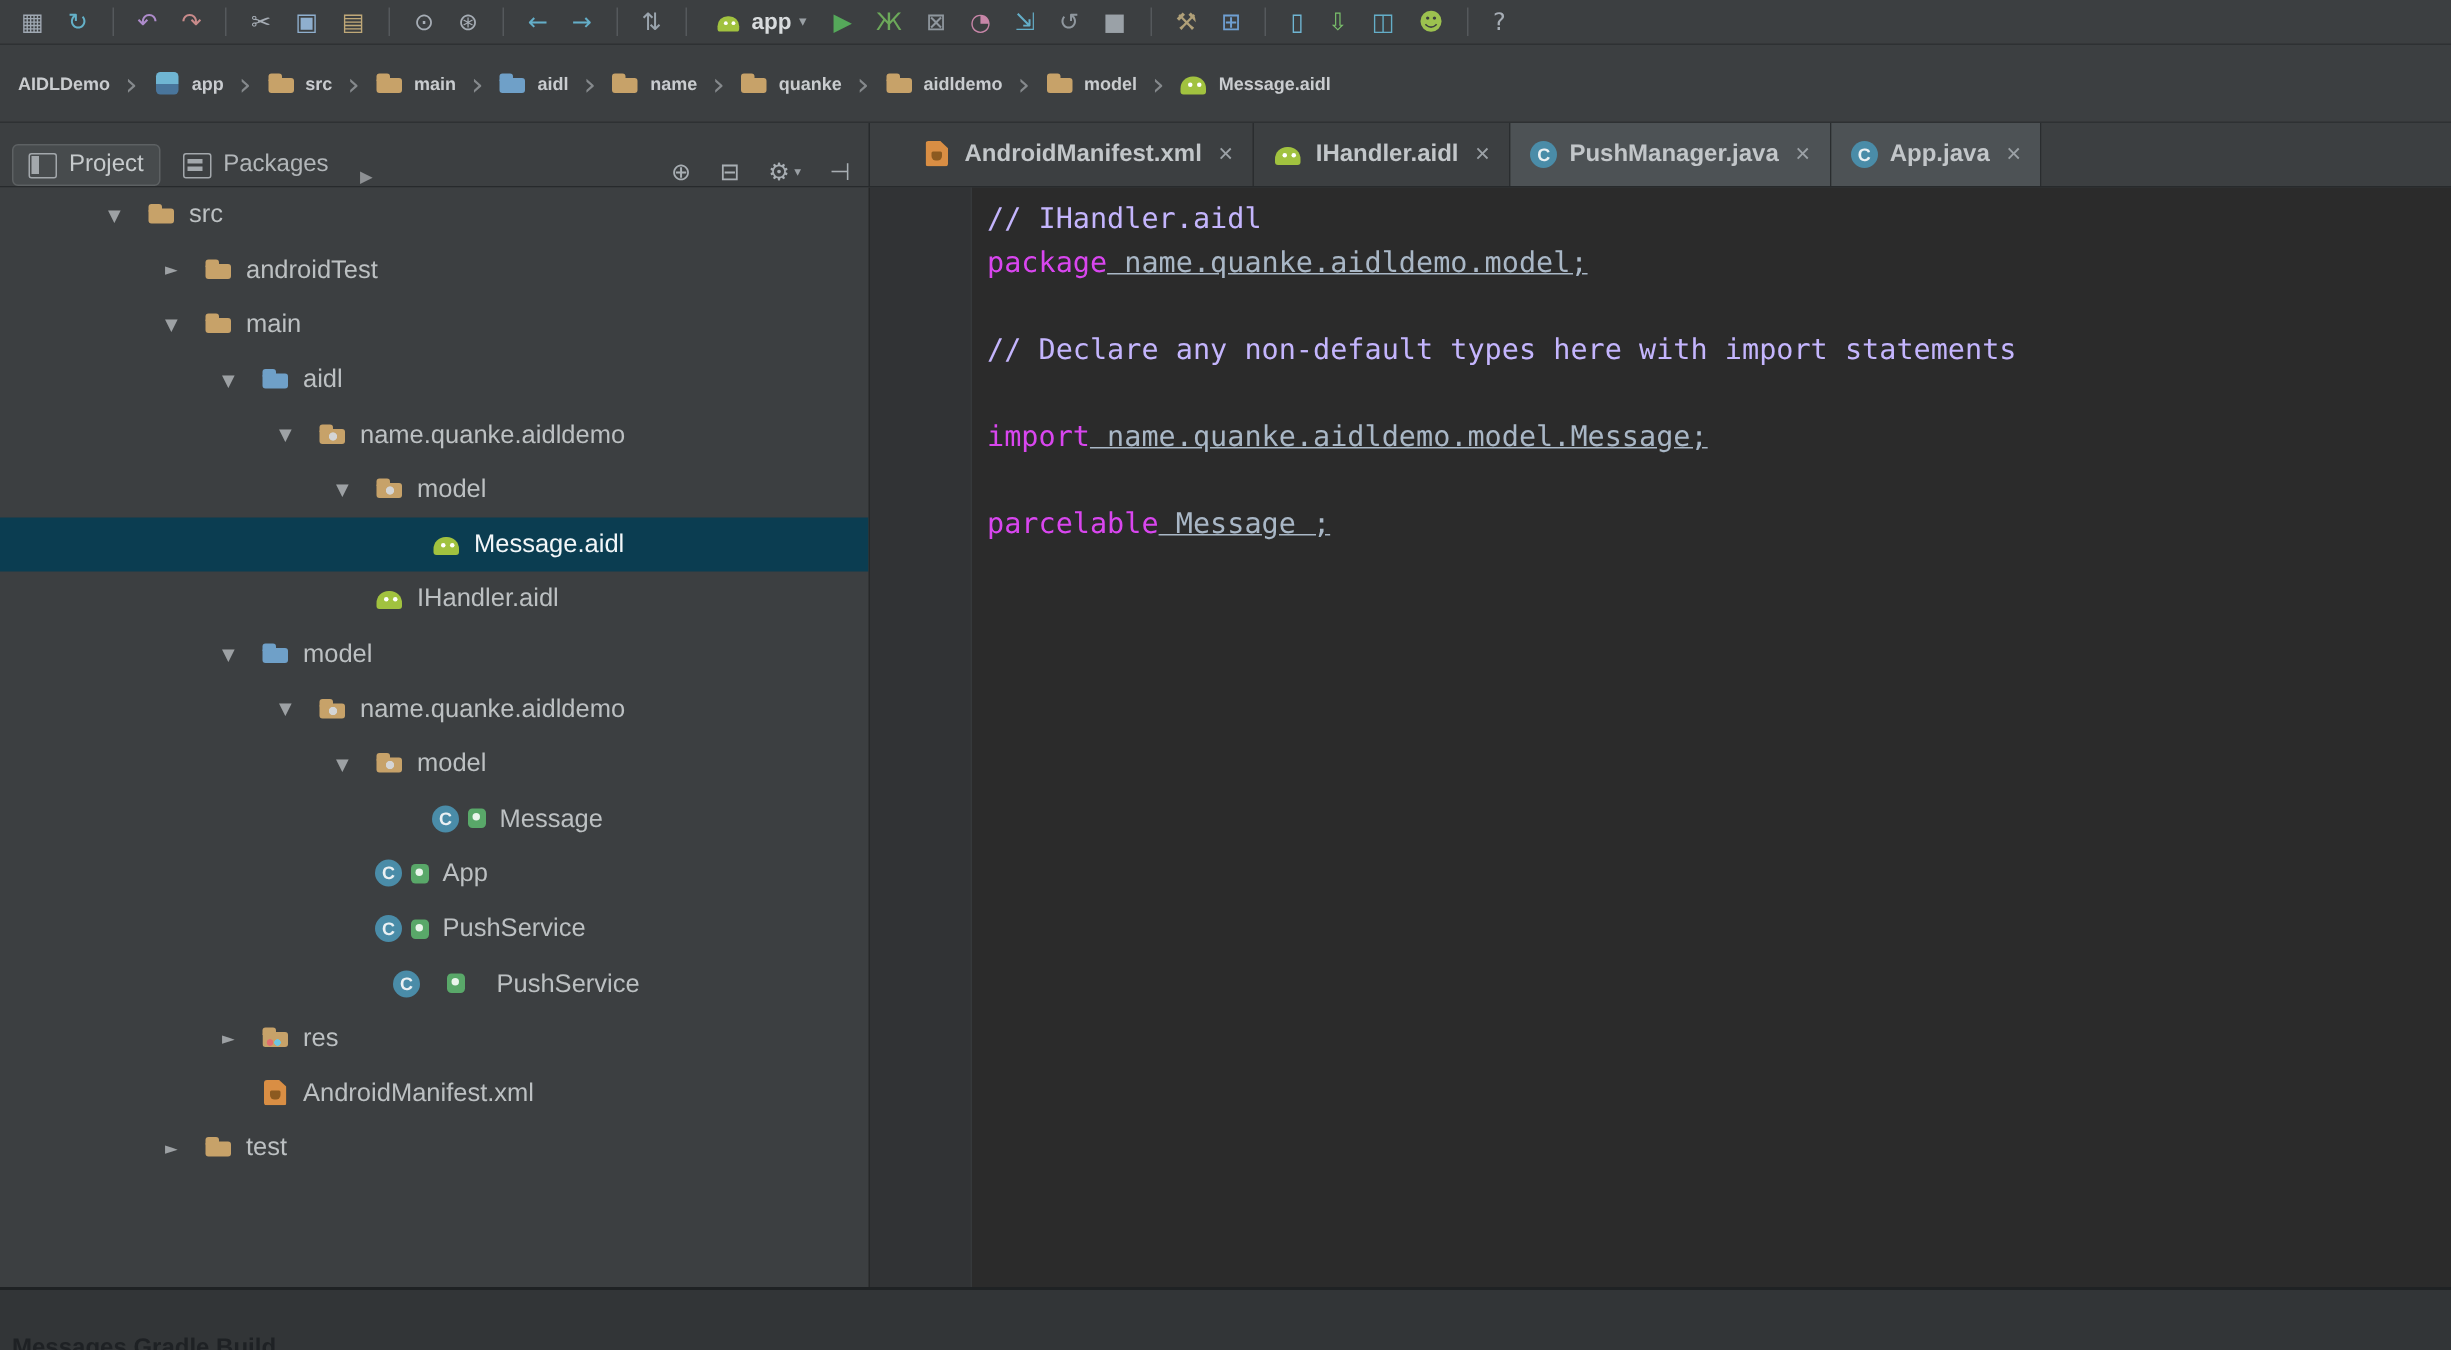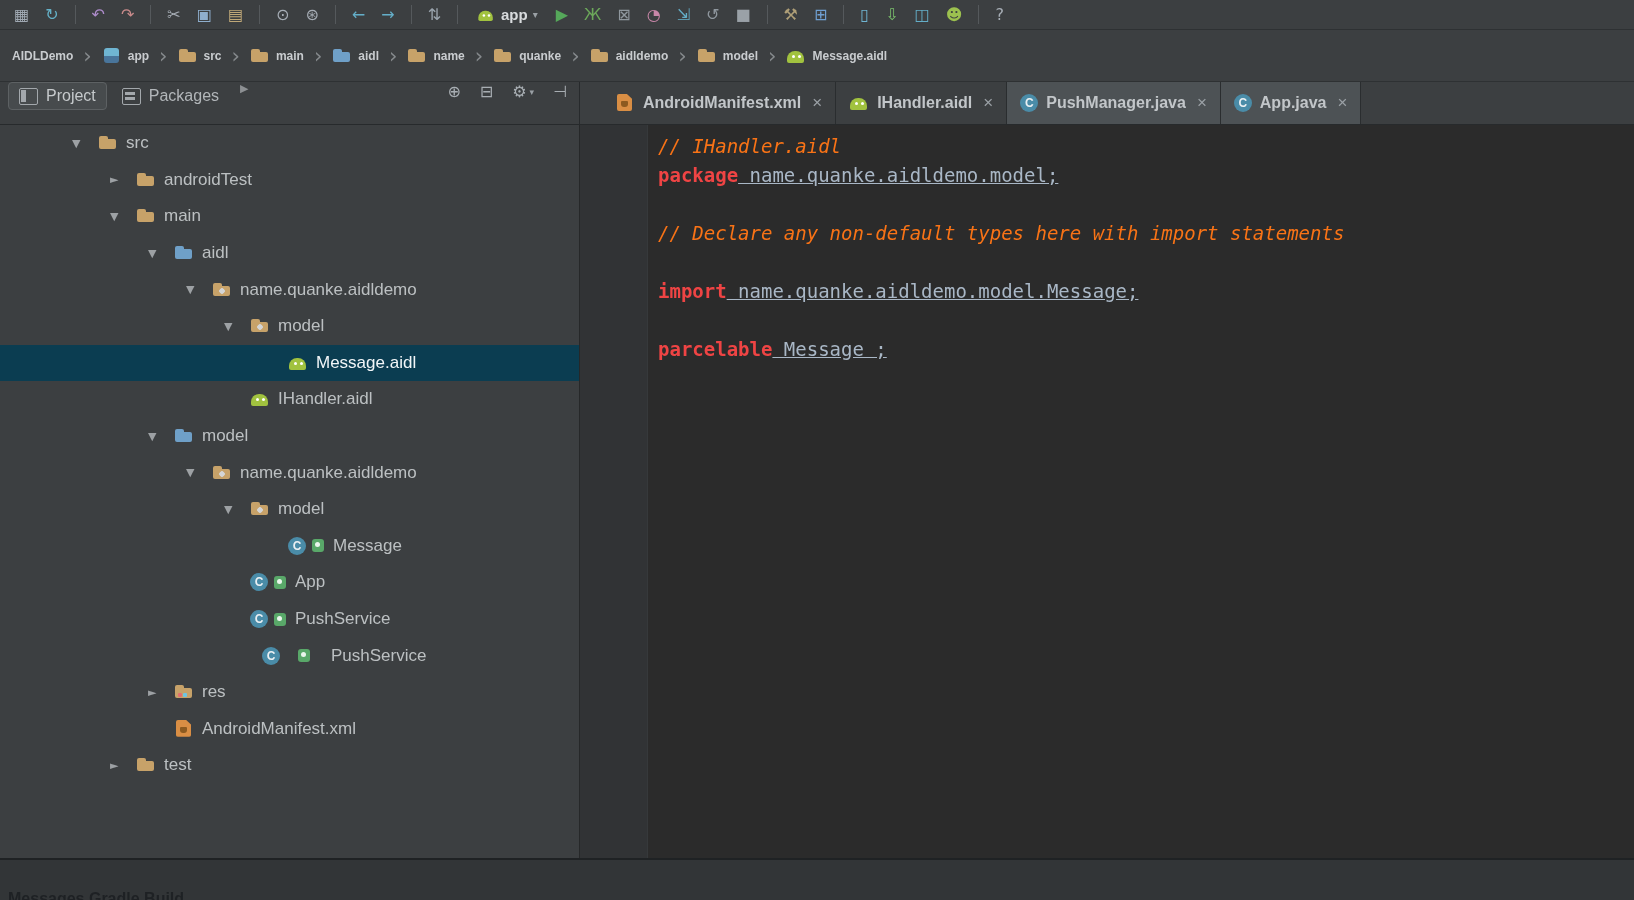--- a/index.html
+++ b/index.html
@@ -20,21 +20,21 @@
 
   
   .breadcrumbs{height:52px;flex:none;display:flex;align-items:center;padding:0 10px;background:#3c3f41;
                border-bottom:1px solid #2e3133;overflow:hidden;white-space:nowrap;}
   .crumb{display:flex;align-items:center;gap:6px;padding:0 2px;flex:none;}
   .crumb-label{color:#c9cccf;font-size:12px;font-weight:bold;}
   .crumb-sep{color:#85898c;font-size:21px;margin:0 8px;font-family:"DejaVu Sans",sans-serif;flex:none;}
 
   
   .header-row{height:43px;flex:none;display:flex;border-bottom:1px solid #272a2c;background:#3c3f41;}
-  .panel-header{width:580px;flex:none;display:flex;align-items:flex-start;padding:0 12px 0 8px;
+  .panel-header{width:580px;flex:none;display:flex;align-items:flex-end;padding:0 12px 0 8px;
                 border-right:1px solid #272a2c;}
   .ph-tab{display:flex;align-items:center;gap:7px;padding:4px 10px;border-radius:4px;color:#b2b6b9;
           font-size:16px;margin-right:4px;border:1px solid transparent;}
   .ph-tab.active{background:#474b4d;border-color:#5d6163;color:#c6cacc;}
   .ph-more{color:#8d9093;font-size:11px;margin-left:6px;font-family:"DejaVu Sans",sans-serif;}
   .ph-spacer{flex:1;}
   .ph-action{color:#a8aeb3;font-size:16px;margin-left:19px;display:flex;align-items:center;
              font-family:"DejaVu Sans",sans-serif;}
   .ph-caret{font-size:9px;margin-left:3px;color:#9aa0a5;}
   .tab-strip{flex:1;display:flex;align-items:stretch;overflow:hidden;padding-left:22px;}
@@ -46,22 +46,22 @@
   
   .content{flex:1;display:flex;min-height:0;}
   .tree{width:580px;flex:none;background:#3c3f41;border-right:1px solid #262829;overflow:hidden;}
   .tree-row{display:flex;align-items:center;height:36.6px;color:#bcc0c2;font-size:17px;white-space:nowrap;}
   .tree-row.selected{background:#0b3d51;color:#f2f6f8;}
   .tree-arrow{width:26px;flex:none;font-size:11px;color:#9da1a4;font-family:"DejaVu Sans",sans-serif;}
   .tree-label{margin-left:8px;}
   .gutter{width:68px;flex:none;background:#313335;border-right:1px solid #36393b;}
   .editor{flex:1;background:#2b2b2b;padding:7px 0 0 10px;font-family:"DejaVu Sans Mono",monospace;
           font-size:19px;line-height:29px;overflow:hidden;white-space:pre;}
-  .seg-k{color:#ef4444;font-weight:bold;}
-  .seg-c{color:#f97316;font-style:italic;}
+  .seg-k{color:#d946ef;font-weight:normal;}
+  .seg-c{color:#c4b5fd;}
   .seg-p{color:#a9b7c6;text-decoration:underline;}
 
   
   .statusbar{height:42px;flex:none;position:relative;overflow:hidden;background:#323537;
              border-top:2px solid #1f2224;}
   .status-label{position:absolute;left:8px;top:30px;font-size:16px;font-weight:bold;color:#1e2124;}
 
   
   .ic{position:relative;display:inline-block;width:20px;height:18px;flex:none;vertical-align:middle;}
   .ic-folder{--fc:#c7a269;}

